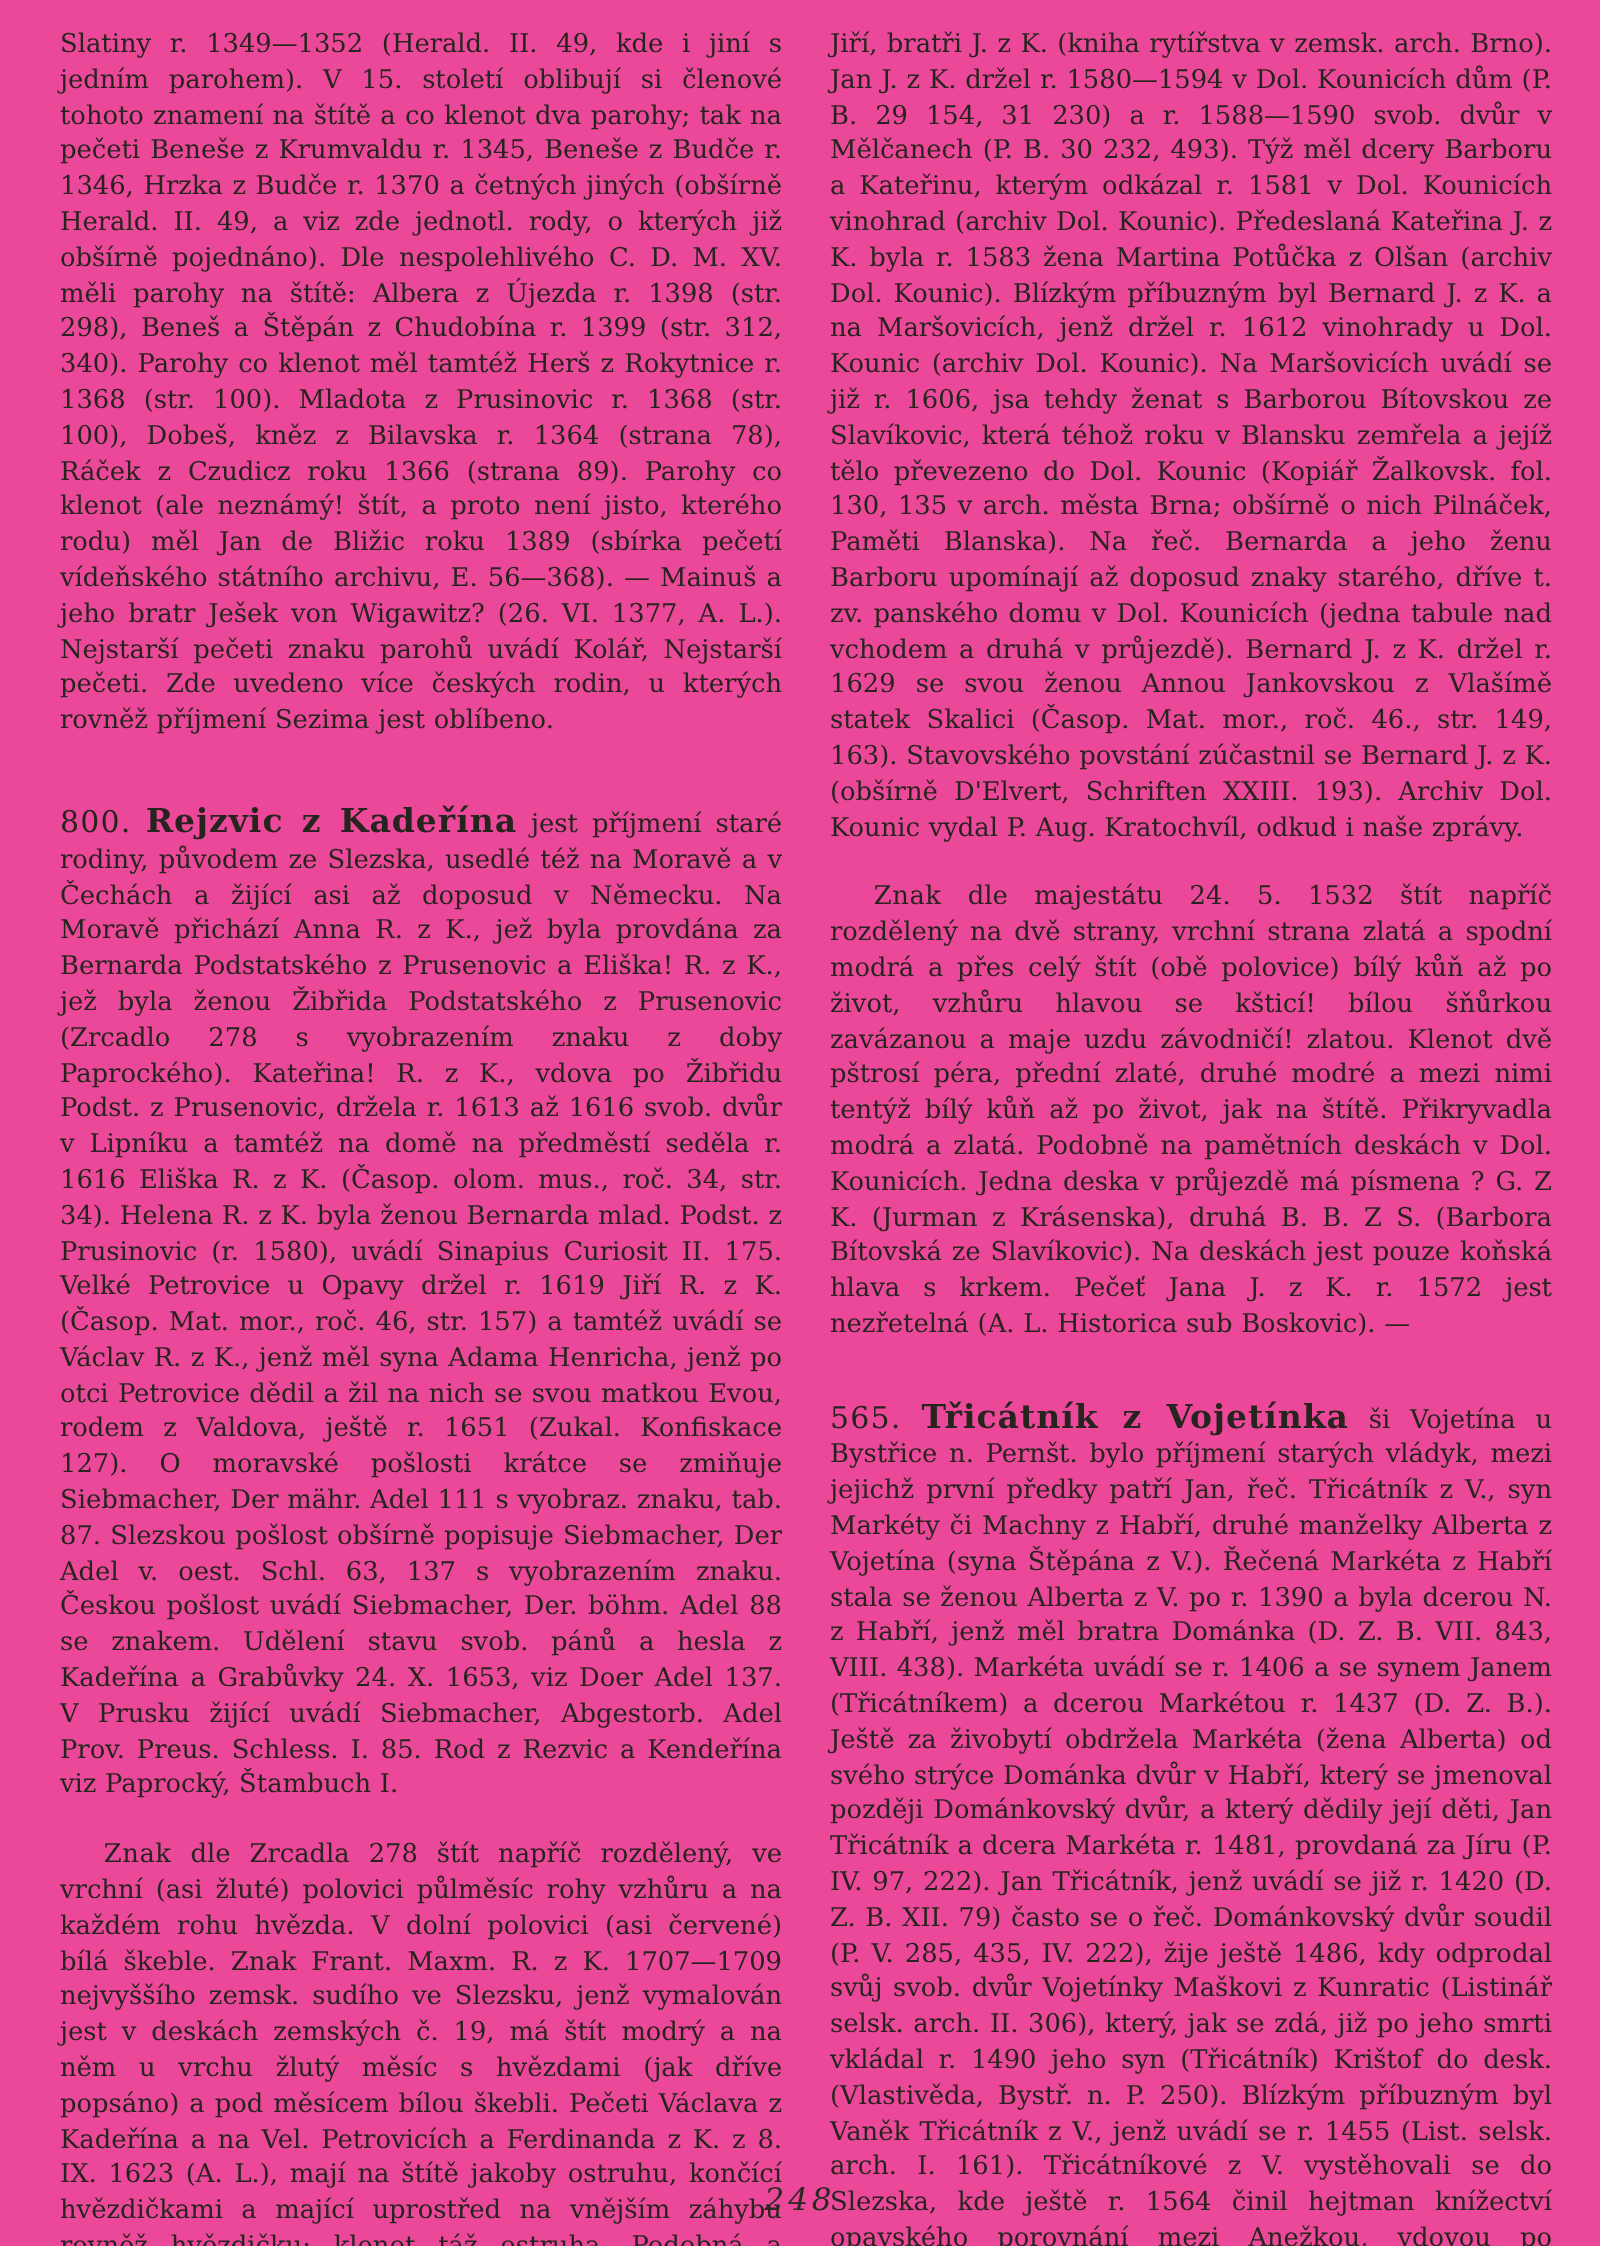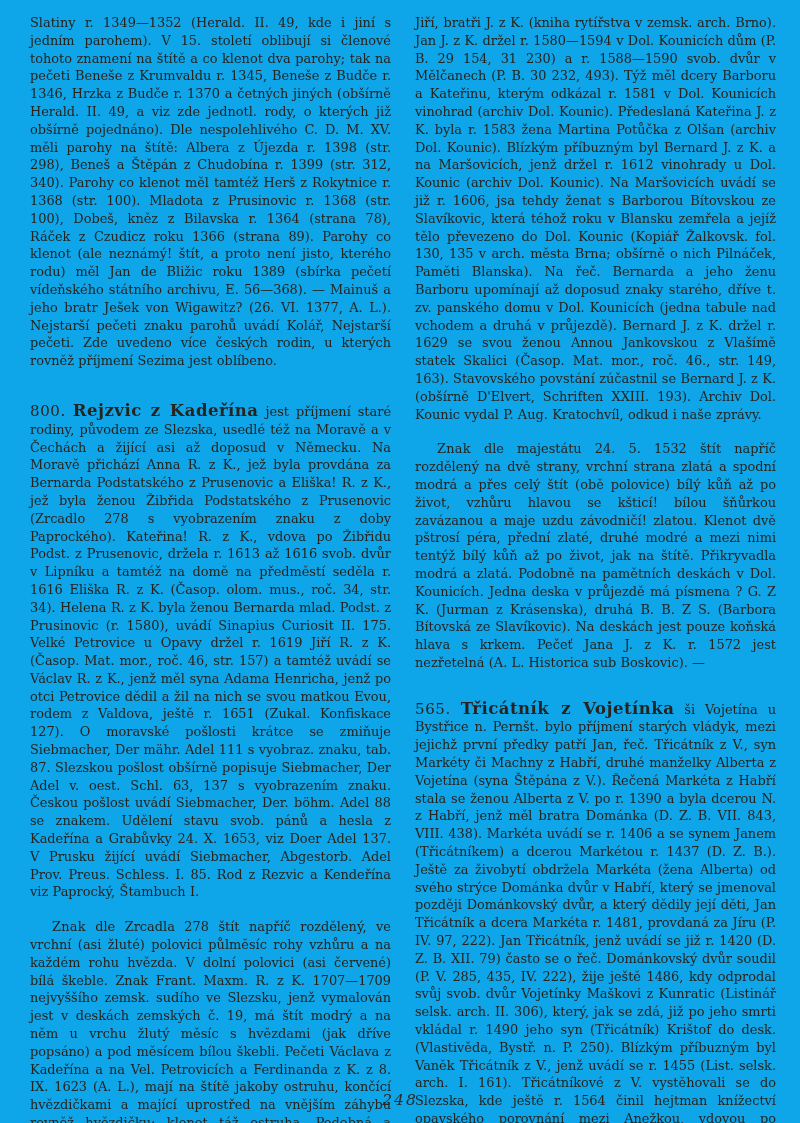--- a/index.html
+++ b/index.html
@@ -5,21 +5,21 @@
   html, body {
     margin: 0;
     padding: 0;
     background: #efeeea;
   }
   .page {
     position: relative;
     width: 800px;
     height: 1123px;
     margin: 0 auto;
-    background: #0ea5e9;
+    background: #ec4899;
     color: #27241f;
     font-family: "DejaVu Serif", "Liberation Serif", serif;
     box-sizing: border-box;
     padding: 14px 24px 0 30px;
     overflow: hidden;
   }
   .columns {
     display: flex;
     gap: 24px;
     align-items: flex-start;

